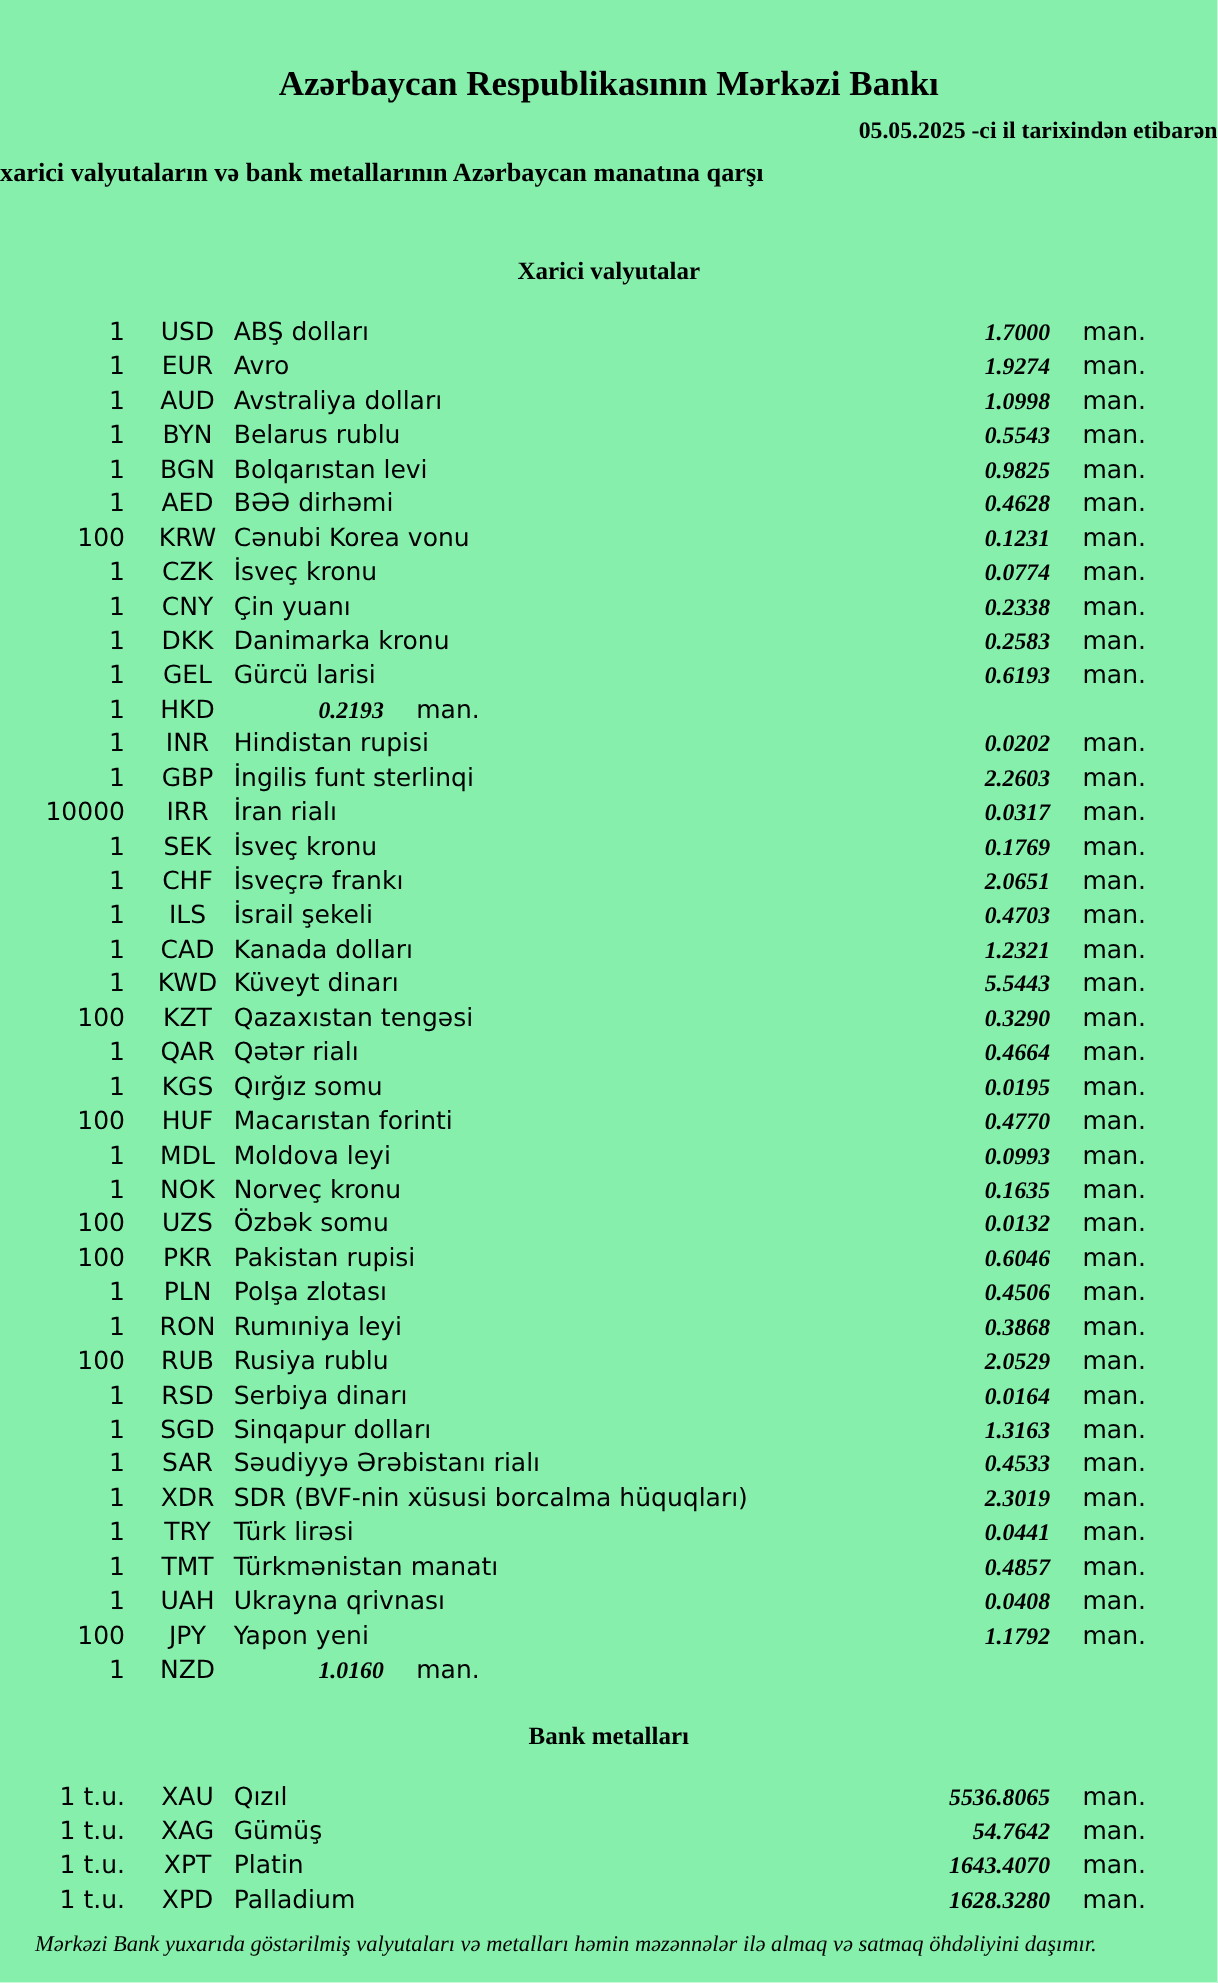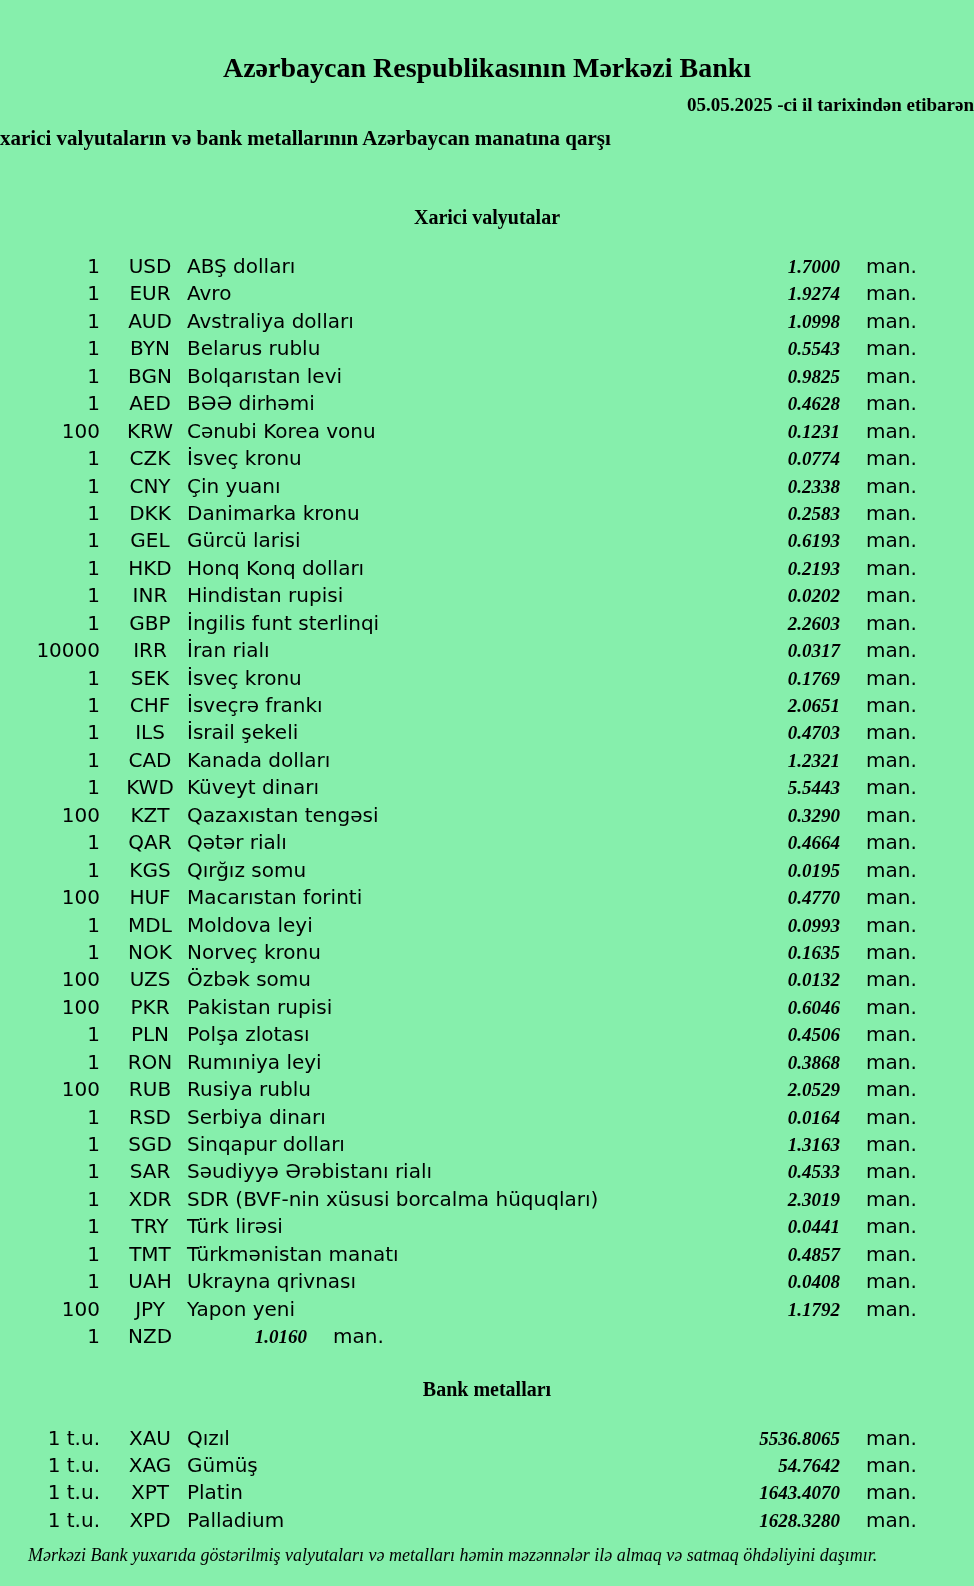--- a/index.html
+++ b/index.html
@@ -180,21 +180,20 @@
     <span class="qty">1</span>
     <span class="code">GEL</span>
     <span class="name">Gürcü larisi</span>
     <span class="rate">0.6193</span>
     <span class="man">man.</span>
   </div>
 
   <div class="row">
     <span class="qty">1</span>
     <span class="code">HKD</span>
-    <span class="name">Honq Konq dolları</span>
     <span class="rate">0.2193</span>
     <span class="man">man.</span>
   </div>
 
   <div class="row">
     <span class="qty">1</span>
     <span class="code">INR</span>
     <span class="name">Hindistan rupisi</span>
     <span class="rate">0.0202</span>
     <span class="man">man.</span>

